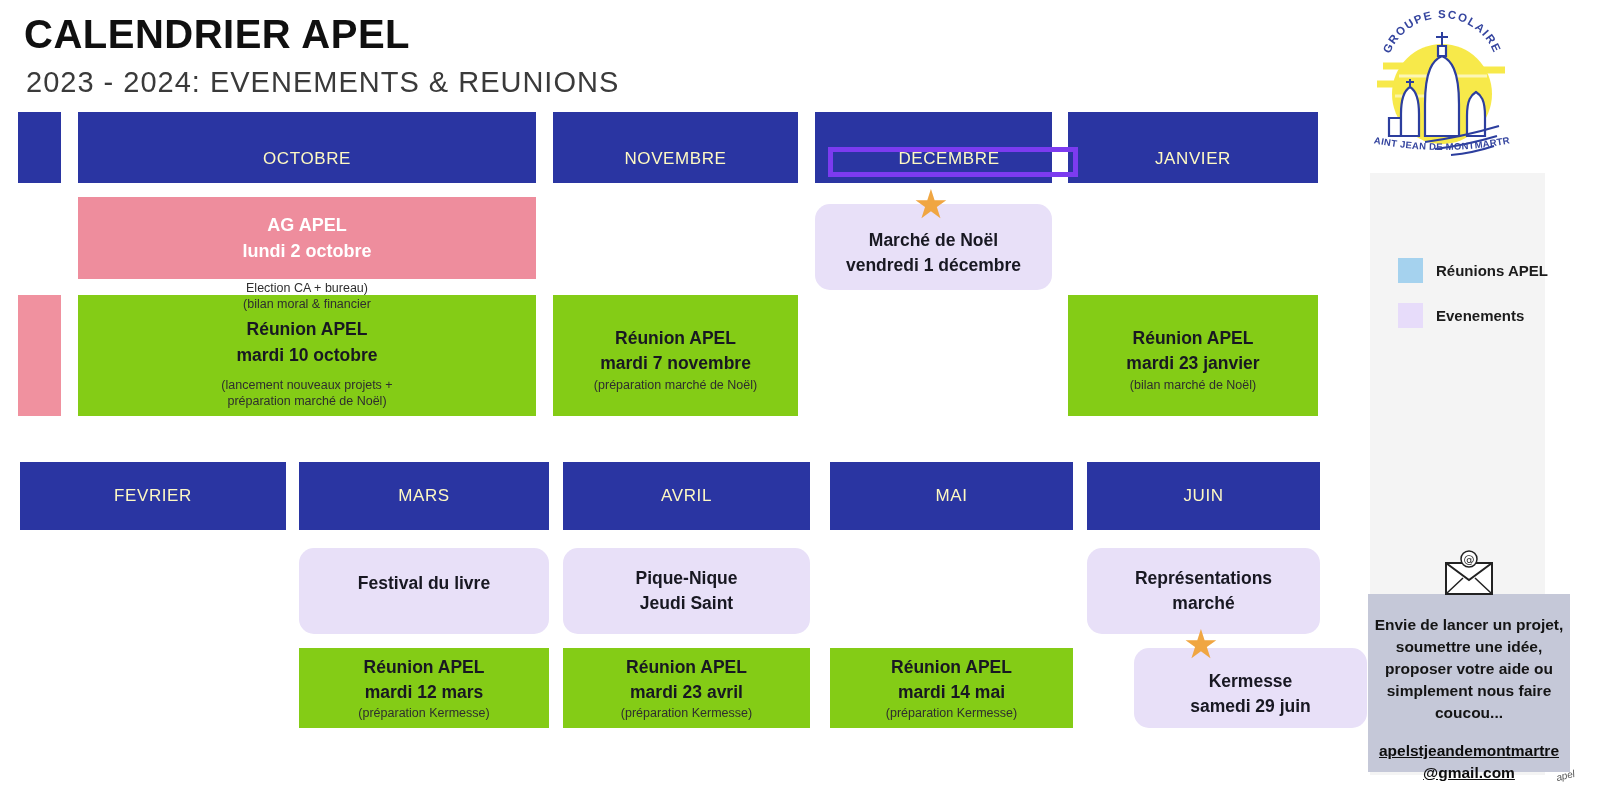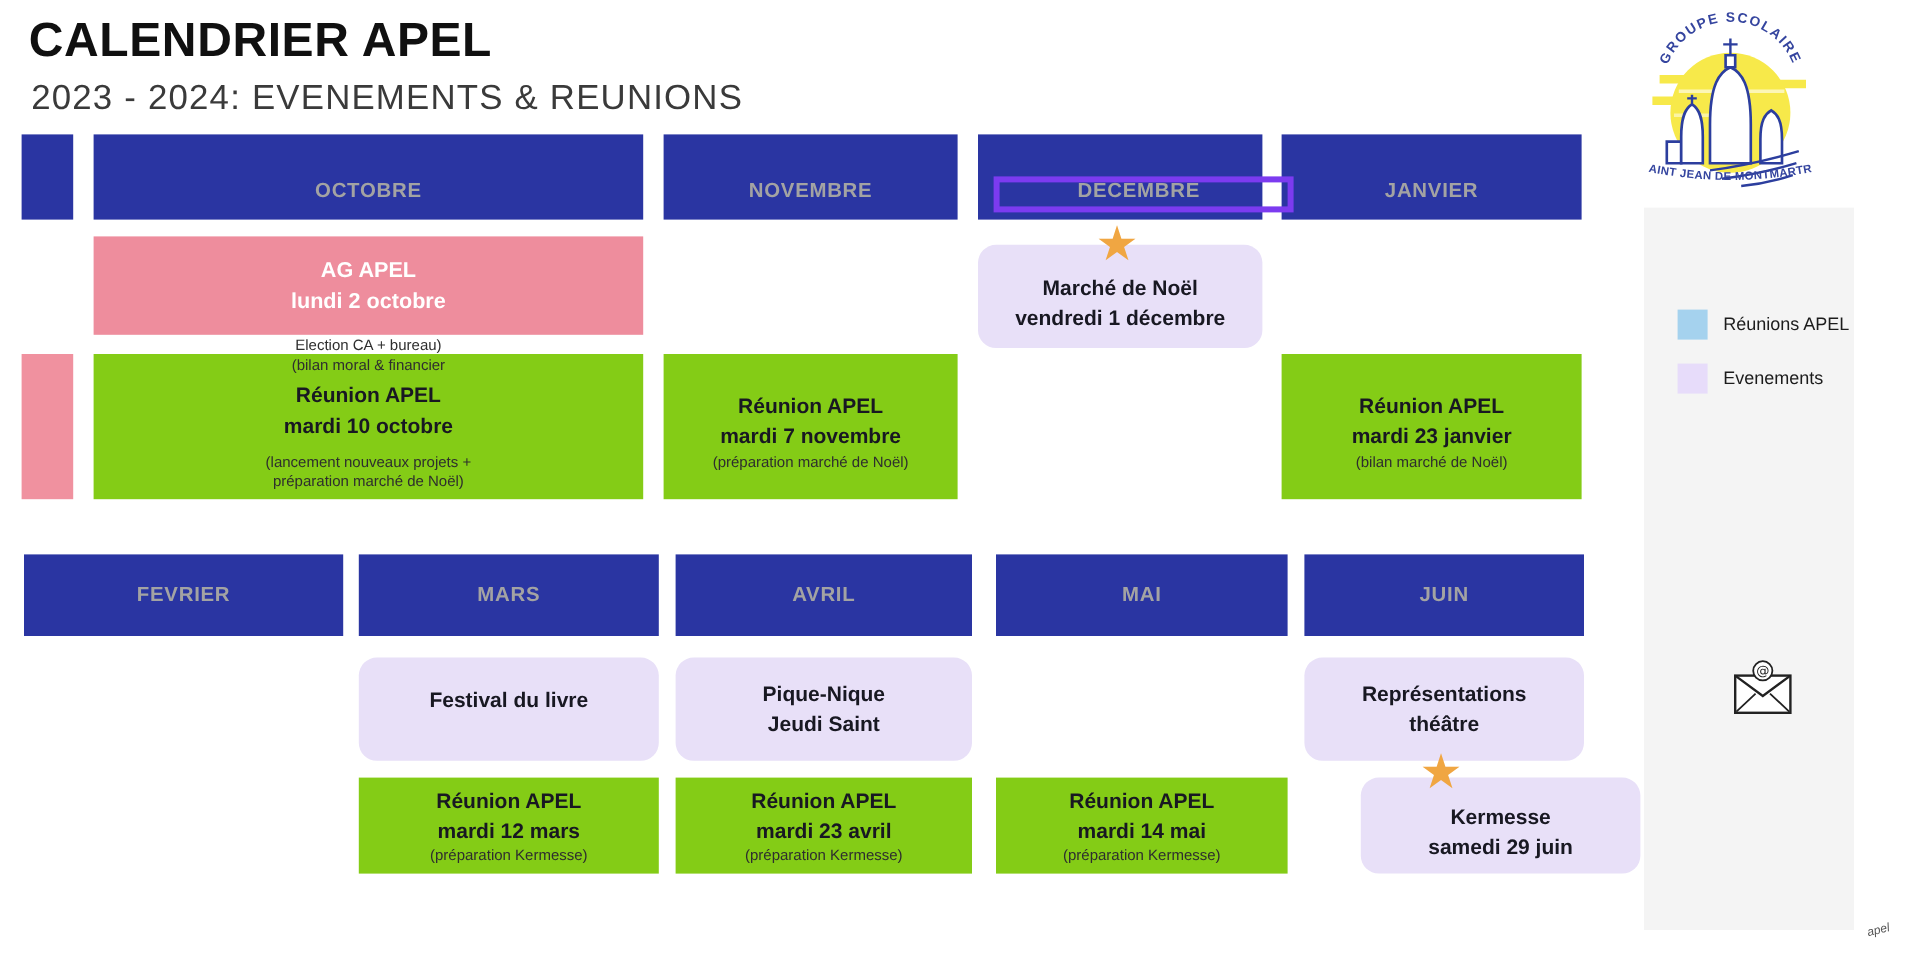--- a/index.html
+++ b/index.html
@@ -3,21 +3,21 @@
 <meta charset="utf-8">
 <style>
   html,body{margin:0;padding:0;background:#fff;}
   .page{position:relative;width:1600px;height:799px;background:#ffffff;overflow:hidden;
         font-family:"Liberation Sans","DejaVu Sans",sans-serif;}
   .abs{position:absolute;}
 
   .page-title{left:24px;top:12px;font-size:40px;font-weight:800;color:#101010;letter-spacing:.5px;}
   .page-subtitle{left:26px;top:66px;font-size:29px;font-weight:400;color:#3a3a3a;letter-spacing:1px;}
 
-  .mh{background:#2a35a2;color:#a3a3a3;font-weight:700;font-size:17px;letter-spacing:.6px;
+  .mh{background:#2a35a2;color:#fef9c3;font-weight:400;font-size:17px;letter-spacing:.6px;
       display:flex;align-items:center;justify-content:center;box-sizing:border-box;text-align:right;}
   .mh.r1{padding-top:22px;}
 
   .cell{display:flex;flex-direction:column;align-items:center;justify-content:center;
         text-align:center;box-sizing:border-box;}
   .pinkbox{background:#ee8d9d;}
   .bluebox{background:#84cc16;}
   .lavbox{background:#e8e0f8;border-radius:15px;}
   .t{font-weight:700;font-size:17.5px;color:#181822;line-height:1.45;}
   .pinkbox .t{color:#ffffff;font-size:18px;}
@@ -28,21 +28,21 @@
   .pinkbar{background:#f0919f;}
 
   .highlight{border:5px solid #7c3bf0;box-sizing:border-box;background:transparent;z-index:4;}
 
   .agnote{left:78px;top:280px;width:458px;text-align:center;z-index:3;}
 
   .star{color:#f0a642;font-size:40px;line-height:1;z-index:3;}
 
   .sidebar{left:1370px;top:173px;width:175px;height:602px;background:#f4f4f4;}
   .lgsq{width:25px;height:25px;}
-  .lglabel{font-size:15px;font-weight:400;color:#1c1c1c;text-align:right;}
+  .lglabel{font-size:15px;font-weight:700;color:#1c1c1c;text-align:right;}
 
   .contact{left:1368px;top:594px;width:202px;height:178px;background:#c5c8d8;box-sizing:border-box;
            padding:20px 6px 0;text-align:center;font-weight:700;font-size:15.5px;color:#151515;
            line-height:1.42;z-index:2;}
   .contact a{color:#0d0d0d;text-decoration:underline;display:block;line-height:1.4;}
   .email-block{margin-top:16px;}
   .envelope{left:1440px;top:550px;z-index:5;}
 
   .watermark{left:1556px;top:770px;font-size:10px;font-style:italic;color:#555;
              transform:rotate(-14deg);}
@@ -160,21 +160,21 @@
 
   <div class="abs cell lavbox" style="left:299px;top:548px;width:250px;height:86px;padding-bottom:14px;">
     <div class="t">Festival du livre</div>
   </div>
   <div class="abs cell lavbox" style="left:563px;top:548px;width:247px;height:86px;">
     <div class="t">Pique-Nique</div>
     <div class="t">Jeudi Saint</div>
   </div>
   <div class="abs cell lavbox" style="left:1087px;top:548px;width:233px;height:86px;">
     <div class="t">Représentations</div>
-    <div class="t">théâtre</div>
+    <div class="t">marché</div>
   </div>
 
   <div class="abs cell bluebox" style="left:299px;top:648px;width:250px;height:80px;">
     <div class="t">Réunion APEL</div>
     <div class="t">mardi 12 mars</div>
     <div class="note">(préparation Kermesse)</div>
   </div>
   <div class="abs cell bluebox" style="left:563px;top:648px;width:247px;height:80px;">
     <div class="t">Réunion APEL</div>
     <div class="t">mardi 23 avril</div>
@@ -201,16 +201,25 @@
   <div class="abs lglabel" style="left:1436px;top:307px;">Evenements</div>
 
   <svg class="abs envelope" width="58" height="46" viewBox="0 0 58 46">
     <rect x="6" y="13" width="46" height="31" fill="#ffffff" stroke="#222222" stroke-width="2"></rect>
     <path d="M6,13 L29,30 L52,13" fill="none" stroke="#222222" stroke-width="2"></path>
     <path d="M7,43 L23,28 M51,43 L35,28" fill="none" stroke="#222222" stroke-width="1.5"></path>
     <circle cx="29" cy="9" r="8" fill="#ffffff" stroke="#222222" stroke-width="1.5"></circle>
     <text x="29" y="12.5" text-anchor="middle" font-size="11" fill="#222222" font-family="DejaVu Sans, sans-serif">@</text>
   </svg>
 
+  <div class="abs contact">
+    <div>Envie de lancer un projet, soumettre une idée, proposer votre aide ou simplement nous faire coucou...</div>
+    <div class="email-block">
+      <a href="#">
+        <span style="display:block;">apelstjeandemontmartre</span>
+        <span style="display:block;">@gmail.com</span>
+      </a>
+    </div>
+  </div>
 
   <div class="abs watermark">apel</div>
 
 </div>
 
 </body></html>

